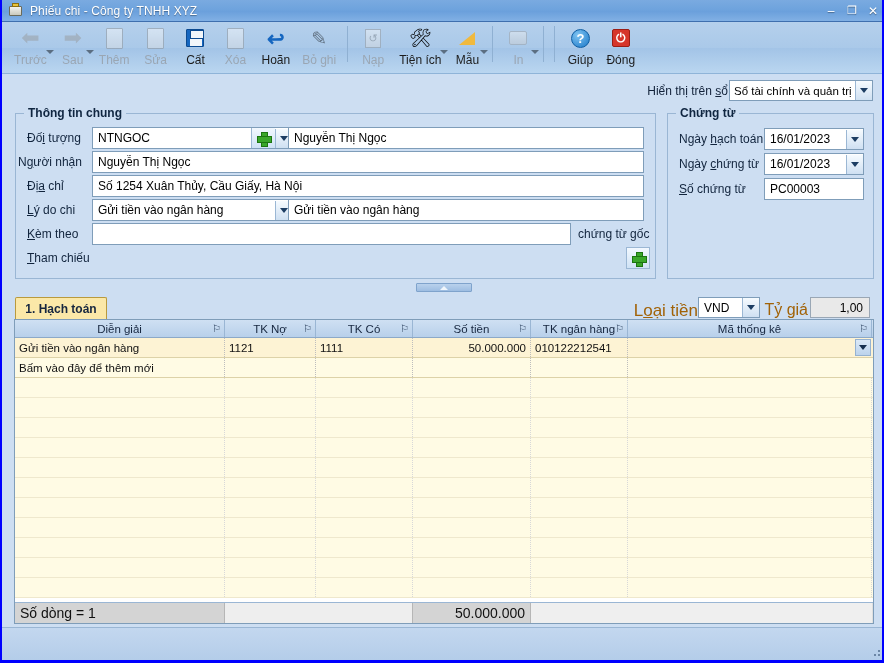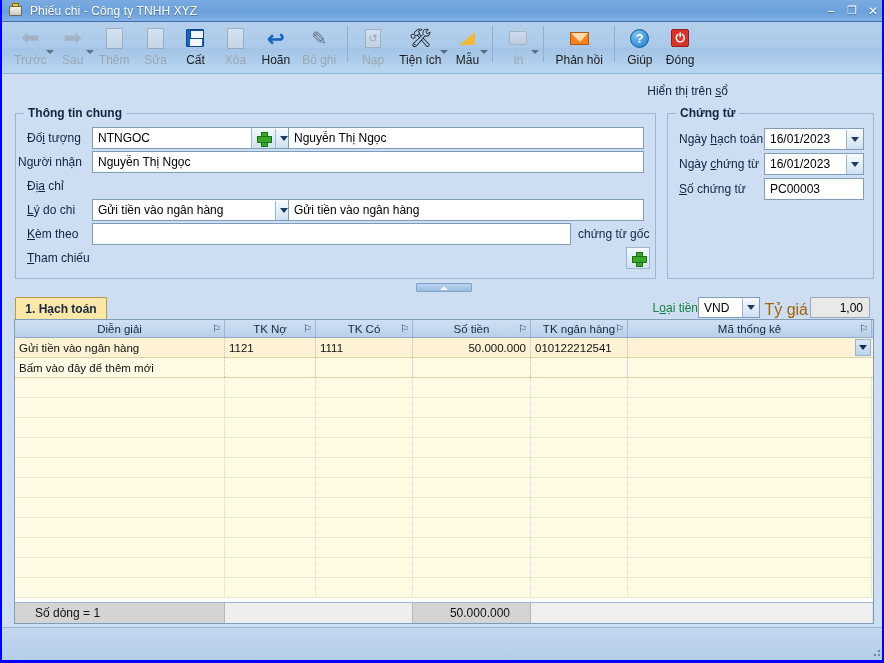--- a/index.html
+++ b/index.html
@@ -274,21 +274,21 @@
     width: 92px; height: 22px;
   }
   .tab {
     width: 92px; height: 22px;
     background: #fbe8a8;
     border: 1px solid #b99a3e; border-bottom: none;
     display: flex; align-items: center; justify-content: center;
     font-size: 12px; font-weight: bold; color: #16263f;
     border-radius: 2px 2px 0 0;
   }
-  .cur-label { position: absolute; right: 184px; top: 301px; font-size: 12px; color: #15803d; }
+  .cur-label { position: absolute; right: 184px; top: 301px; font-size: 17px; color: #a16207; }
   .cur-select {
     position: absolute; right: 122px; top: 297px;
     width: 62px; height: 21px;
     background: #fff; border: 1px solid #7f9db9;
     display: flex; align-items: center;
   }
   .cur-select .txt { flex:1; padding-left: 5px; font-size: 12px; }
   .rate-label { position: absolute; right: 74px; top: 301px; font-size: 16px; color: #a16207; }
   .rate-box {
     position: absolute; right: 12px; top: 297px;
@@ -359,23 +359,23 @@
   }
   .grid-footer {
     position: absolute; left: 0; bottom: 0;
     width: 100%; height: 21px;
     display: flex;
     background: #dfdfdf;
     border-top: 1px solid #9ab6d4;
   }
   .gf-cell {
     display: flex; align-items: center;
-    font-size: 12px; color: #111;
+    font-size: 14px; color: #111;
     border-right: 1px solid #b6b6b6;
-    padding: 0 20px; height: 100%;
+    padding: 0 5px; height: 100%;
   }
   .gf-cell.right { justify-content: flex-end; }
   .gf-cell.light { background: #eeeeee; }
   .gf-cell.grey { background: #d4d4d4; }
   .gf-cell.flat { background: #efefef; border-right: none; }
 
   
   .statusbar {
     position: absolute; left: 0; bottom: 0; width: 884px; height: 33px;
     background: linear-gradient(to bottom,#c3d7ef,#b4cde9);
@@ -489,26 +489,20 @@
     <div class="tb-item disabled">
       <div class="tb-ico">
           <span class="ico-print"></span>
         </div>
       <div class="tb-lbl">In</div>
       <div class="tb-caret"></div>
     </div>
 
     <div class="tb-sep"></div>
 
-    <div class="tb-item">
-      <div class="tb-ico">
-          <span class="ico-mail"></span>
-        </div>
-      <div class="tb-lbl">Phản hồi</div>
-    </div>
 
     <div class="tb-sep"></div>
 
     <div class="tb-item">
       <div class="tb-ico">
           <span class="ico-help">?</span>
         </div>
       <div class="tb-lbl">Giúp</div>
     </div>
 
@@ -516,20 +510,26 @@
       <div class="tb-ico">
           <span class="ico-close">⏻</span>
         </div>
       <div class="tb-lbl">Đóng</div>
     </div>
   </div>
 
   <div class="page-head">
     <div class="book-label">
       Hiển thị trên <u>s</u>ổ
+    </div>
+    <div class="book-select">
+      <div class="txt">Sổ tài chính và quản trị</div>
+      <div class="sel-arrow">
+          <i></i>
+        </div>
     </div>
   </div>
 
   <div class="groupbox" id="gb-general">
     <div class="gb-title">Thông tin chung</div>
 
     <div class="frm-label" style="left:11px; top:17px;">Đố<u>i</u> tượng</div>
     <div class="inp" style="left:76px; top:13px; width:201px;">
       <div class="v">NTNGOC</div>
       <div class="plus-btn">
@@ -542,20 +542,23 @@
     <div class="inp" style="left:272px; top:13px; width:356px;">
       <div class="v">Nguyễn Thị Ngọc</div>
     </div>
 
     <div class="frm-label" style="left:2px; top:41px;">N<u>g</u>ười nhận</div>
     <div class="inp" style="left:76px; top:37px; width:552px;">
       <div class="v">Nguyễn Thị Ngọc</div>
     </div>
 
     <div class="frm-label" style="left:11px; top:65px;">Đị<u>a</u> chỉ</div>
+    <div class="inp" style="left:76px; top:61px; width:552px;">
+      <div class="v">Số 1254 Xuân Thủy, Cầu Giấy, Hà Nội</div>
+    </div>
 
     <div class="frm-label" style="left:11px; top:89px;"><u>L</u>ý do chi</div>
     <div class="inp" style="left:76px; top:85px; width:201px;">
       <div class="v">Gửi tiền vào ngân hàng</div>
       <div class="sel-arrow">
           <i></i>
         </div>
     </div>
     <div class="inp" style="left:272px; top:85px; width:356px;">
       <div class="v">Gửi tiền vào ngân hàng</div>

